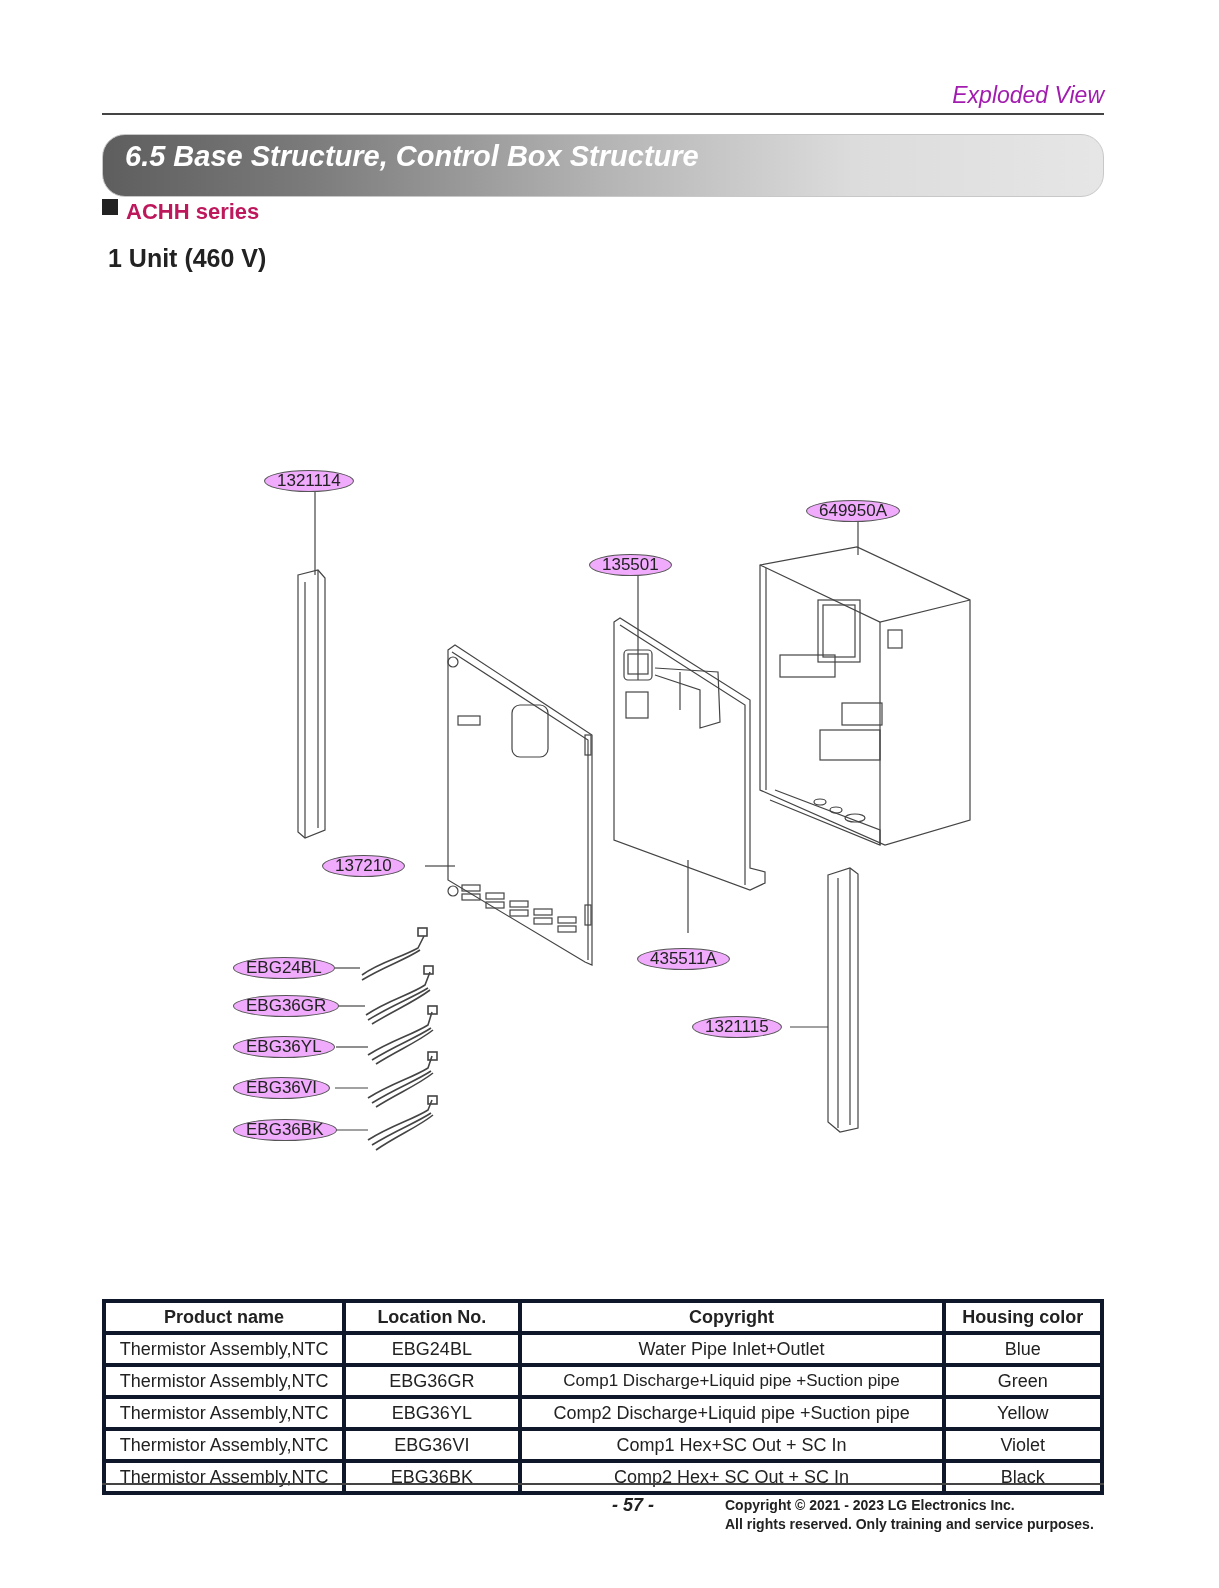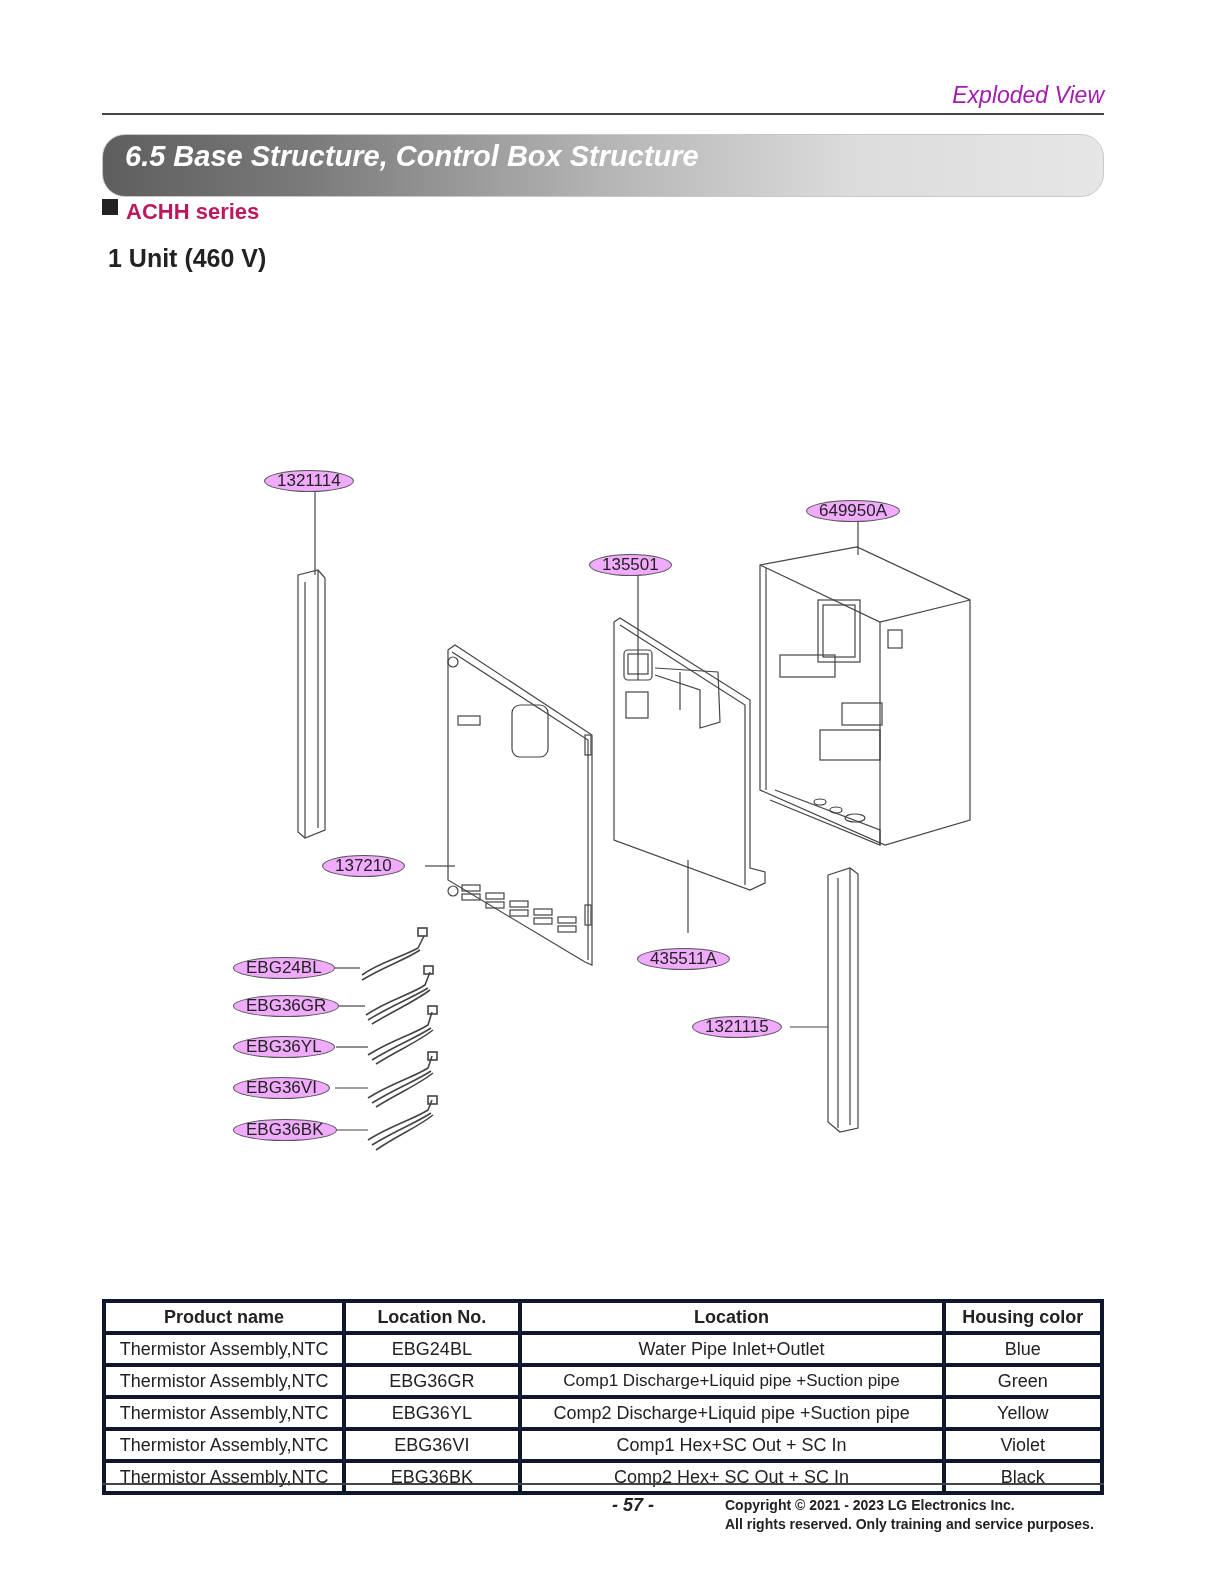--- a/index.html
+++ b/index.html
@@ -147,21 +147,21 @@
   <colgroup>
       <col style="width:241px">
       <col style="width:176px">
       <col style="width:426px">
       <col style="width:159px">
     </colgroup>
   <thead>
     <tr>
       <th>Product name</th>
       <th>Location No.</th>
-      <th>Location</th>
+      <th>Copyright</th>
       <th>Housing color</th>
     </tr>
   </thead>
   <tbody>
     <tr>
       <td>Thermistor Assembly,NTC</td>
       <td>EBG24BL</td>
       <td>Water Pipe Inlet+Outlet</td>
       <td>Blue</td>
     </tr>

